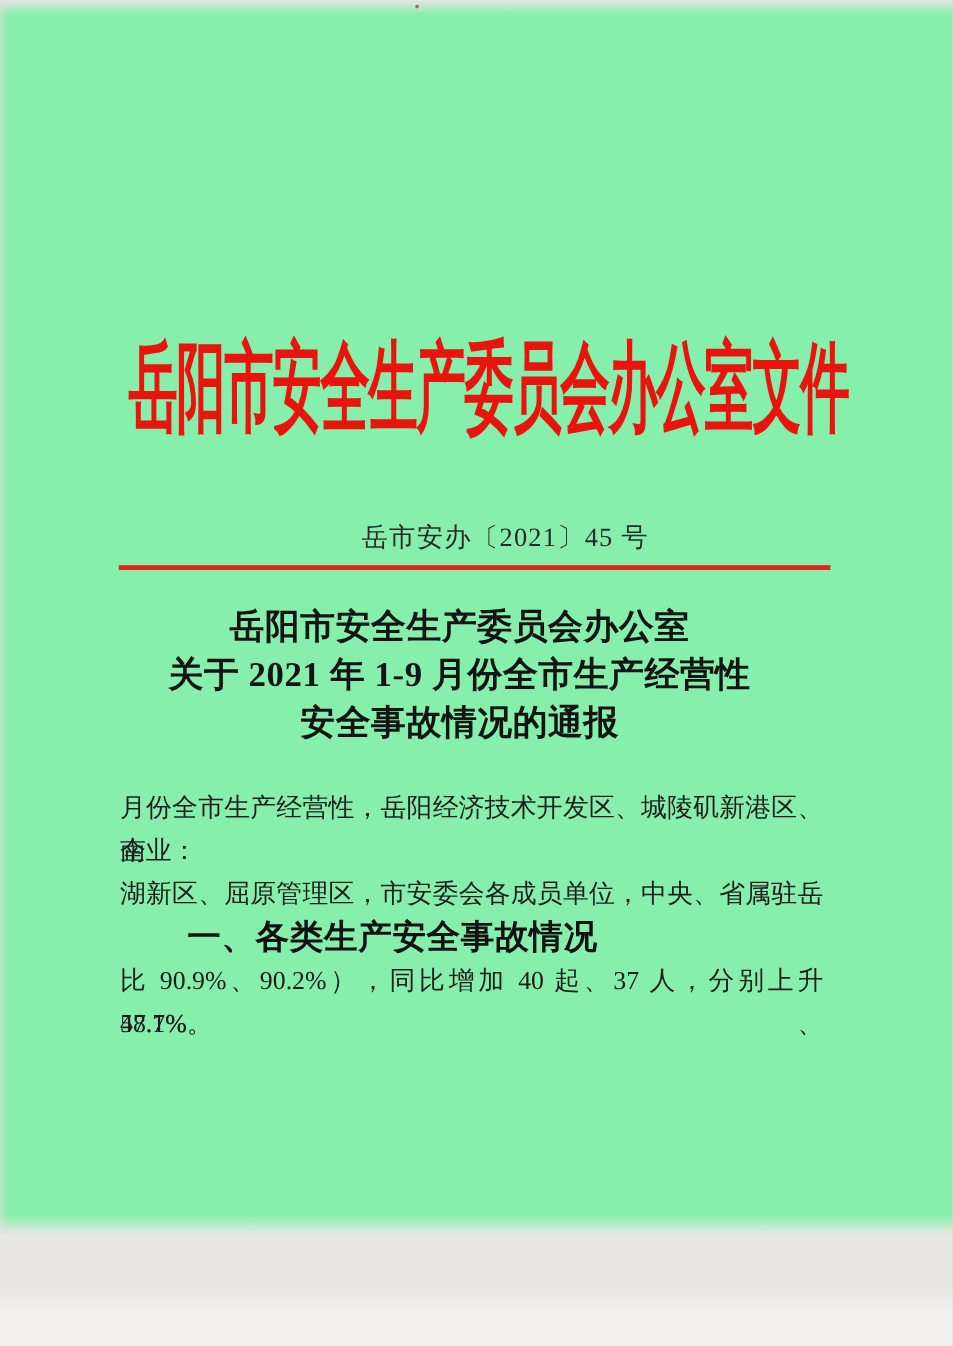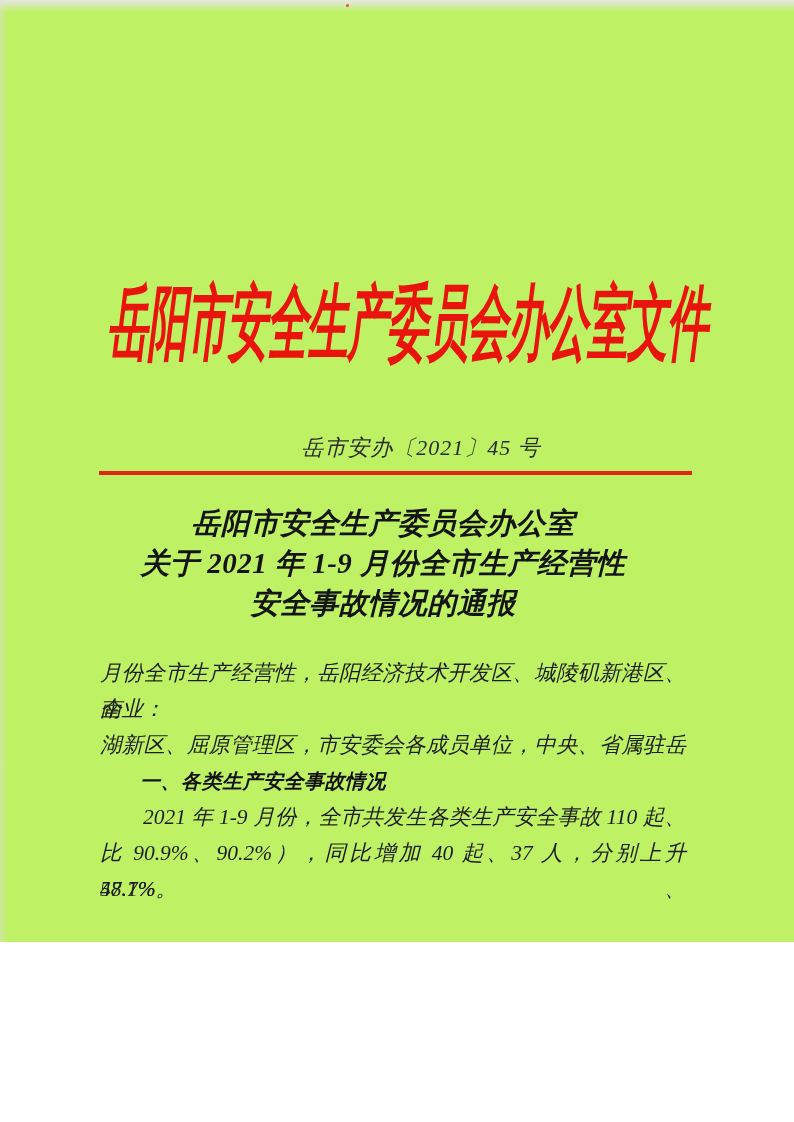--- a/index.html
+++ b/index.html
@@ -4,24 +4,23 @@
 <style>
   html, body { margin: 0; padding: 0; }
   body {
     width: 794px; height: 1122px;
     background: #ffffff;
     font-family: "Liberation Serif", serif;
     overflow: hidden;
   }
   .page {
     position: relative;
-    width: 794px; height: 942px;
-    background: #bef264;
+    width: 794px; height: 1122px;
+    background: #86efac;
     overflow: hidden;
-    font-style: italic;
   }
   
   .edge-top {
     position: absolute; left: 0; top: 0; width: 100%; height: 12px;
     background: linear-gradient(180deg, #e7e5e4, rgba(247,245,244,0));
   }
   .edge-left {
     position: absolute; left: 0; top: 0; width: 8px; height: 100%;
     background: linear-gradient(90deg, rgba(225,222,220,0.5), rgba(247,245,244,0));
   }
@@ -86,21 +85,21 @@
   .body-text .line { height: 36px; white-space: nowrap; }
   .body-text .line.justify {
     white-space: normal;
     text-align: justify;
     text-align-last: justify;
   }
   .body-text .line.indent { text-indent: 2em; }
   .body-text .line.heading {
     font-family: "Liberation Sans", sans-serif;
     font-weight: bold;
-    font-size: 20px;
+    font-size: 28px;
     color: #111;
     letter-spacing: 0.5px;
   }
 </style>
 </head>
 <body>
 
 <div class="page">
 
   <div class="edge-top"></div>
@@ -120,18 +119,17 @@
     <div>岳阳市安全生产委员会办公室</div>
     <div>关于 2021 年 1-9 月份全市生产经营性</div>
     <div>安全事故情况的通报</div>
   </div>
 
   <div class="body-text">
       <div class="line justify">月份全市生产经营性，岳阳经济技术开发区、城陵矶新港区、南</div>
       <div class="line">企业：</div>
       <div class="line justify">湖新区、屈原管理区，市安委会各成员单位，中央、省属驻岳</div>
       <div class="line indent heading">一、各类生产安全事故情况</div>
-      <div class="line indent justify">2021 年 1-9 月份，全市共发生各类生产安全事故 110 起、</div>
       <div class="line justify">比 90.9%、90.2%），同比增加 40 起、37 人，分别上升 57.1%、</div>
       <div class="line">48.7%。</div>
     </div>
 
 </div>
 
 </body></html>

